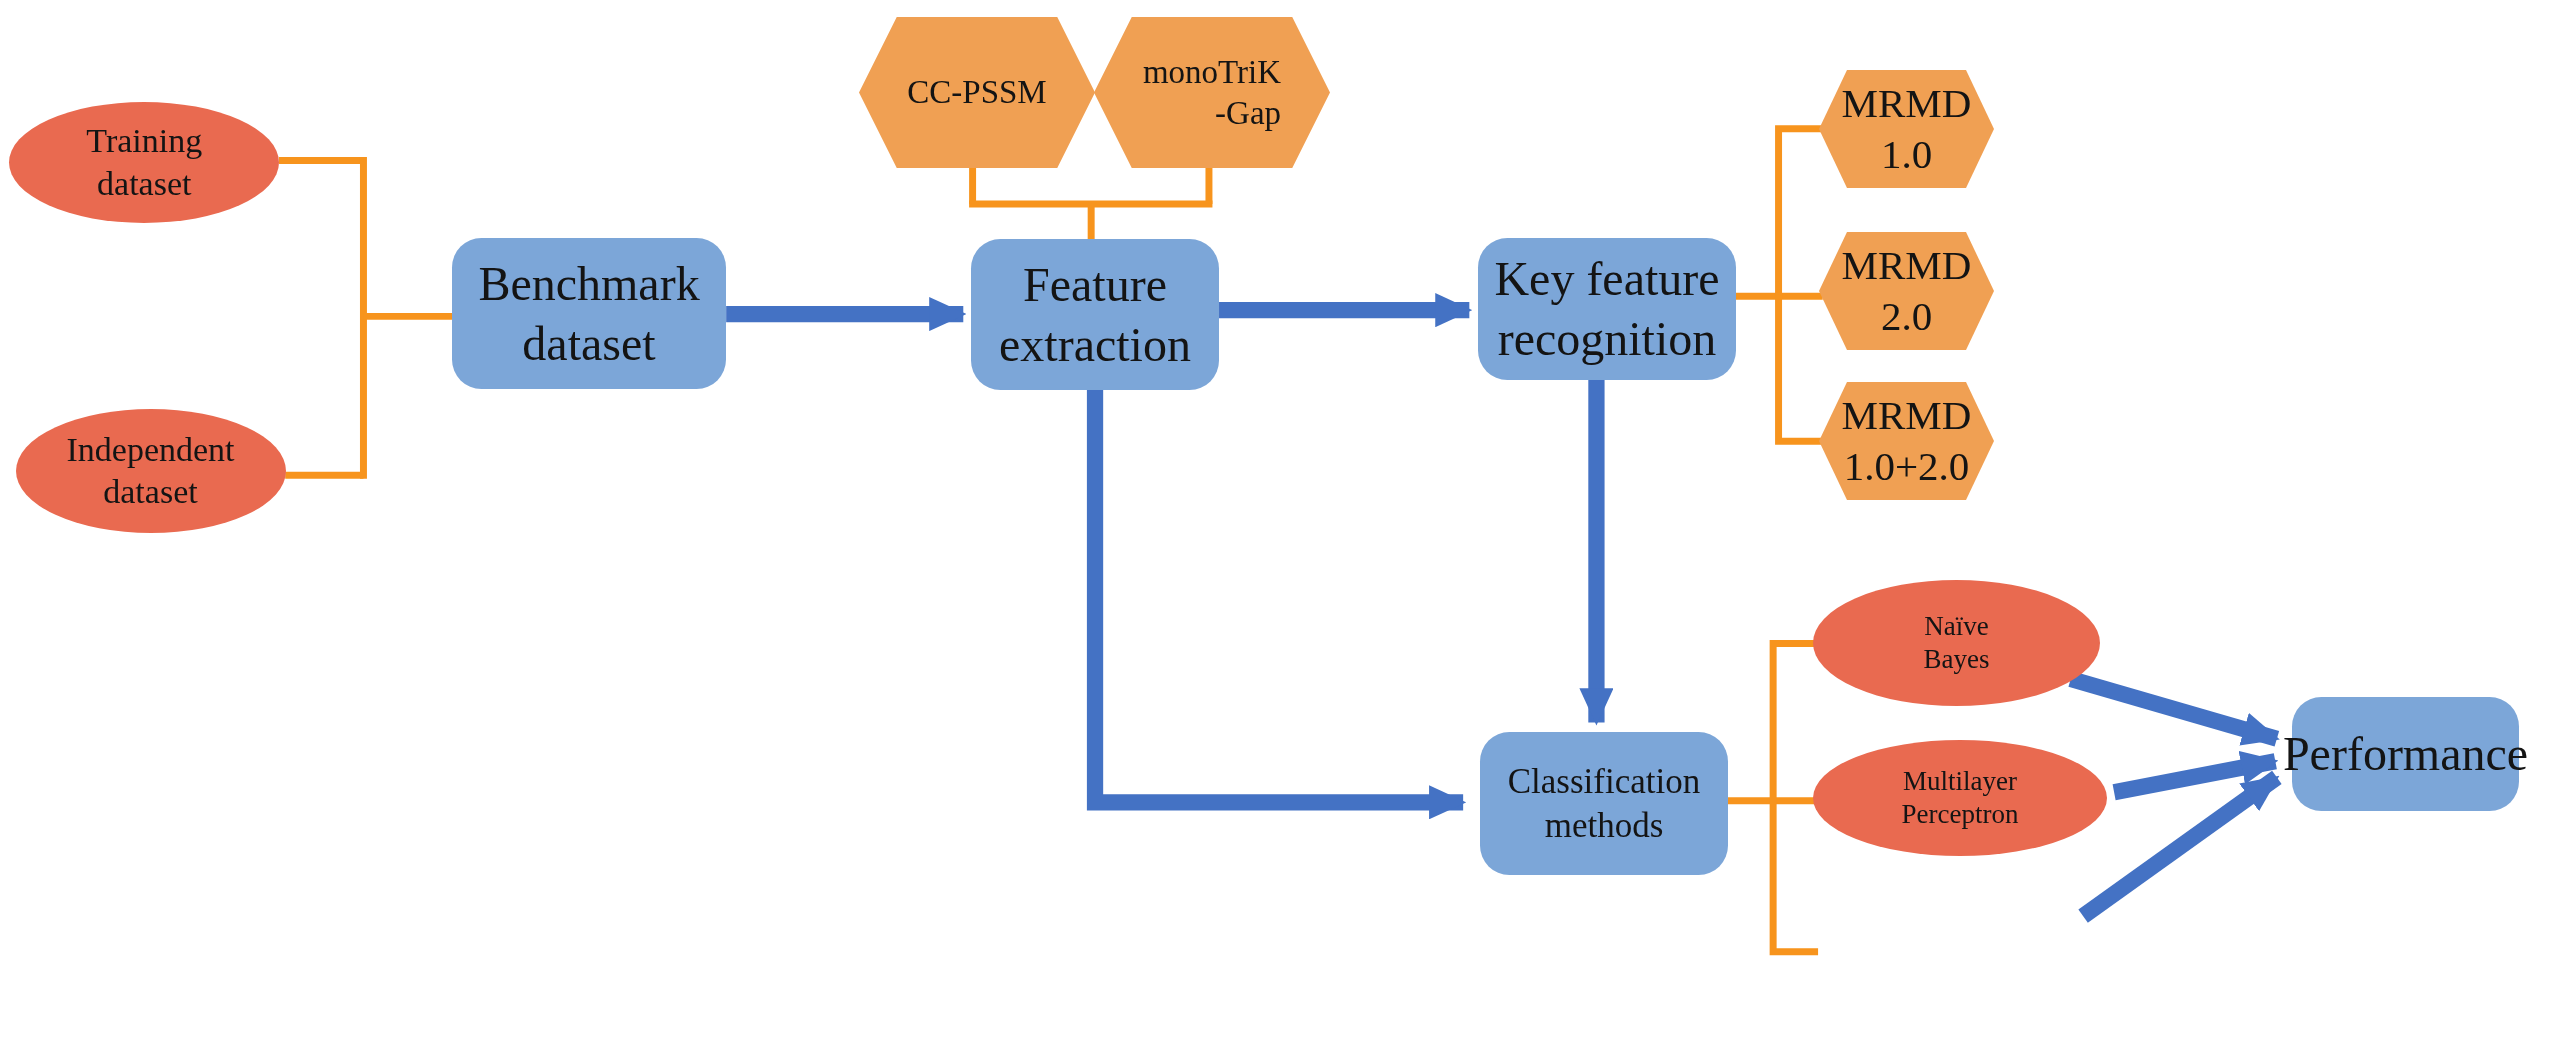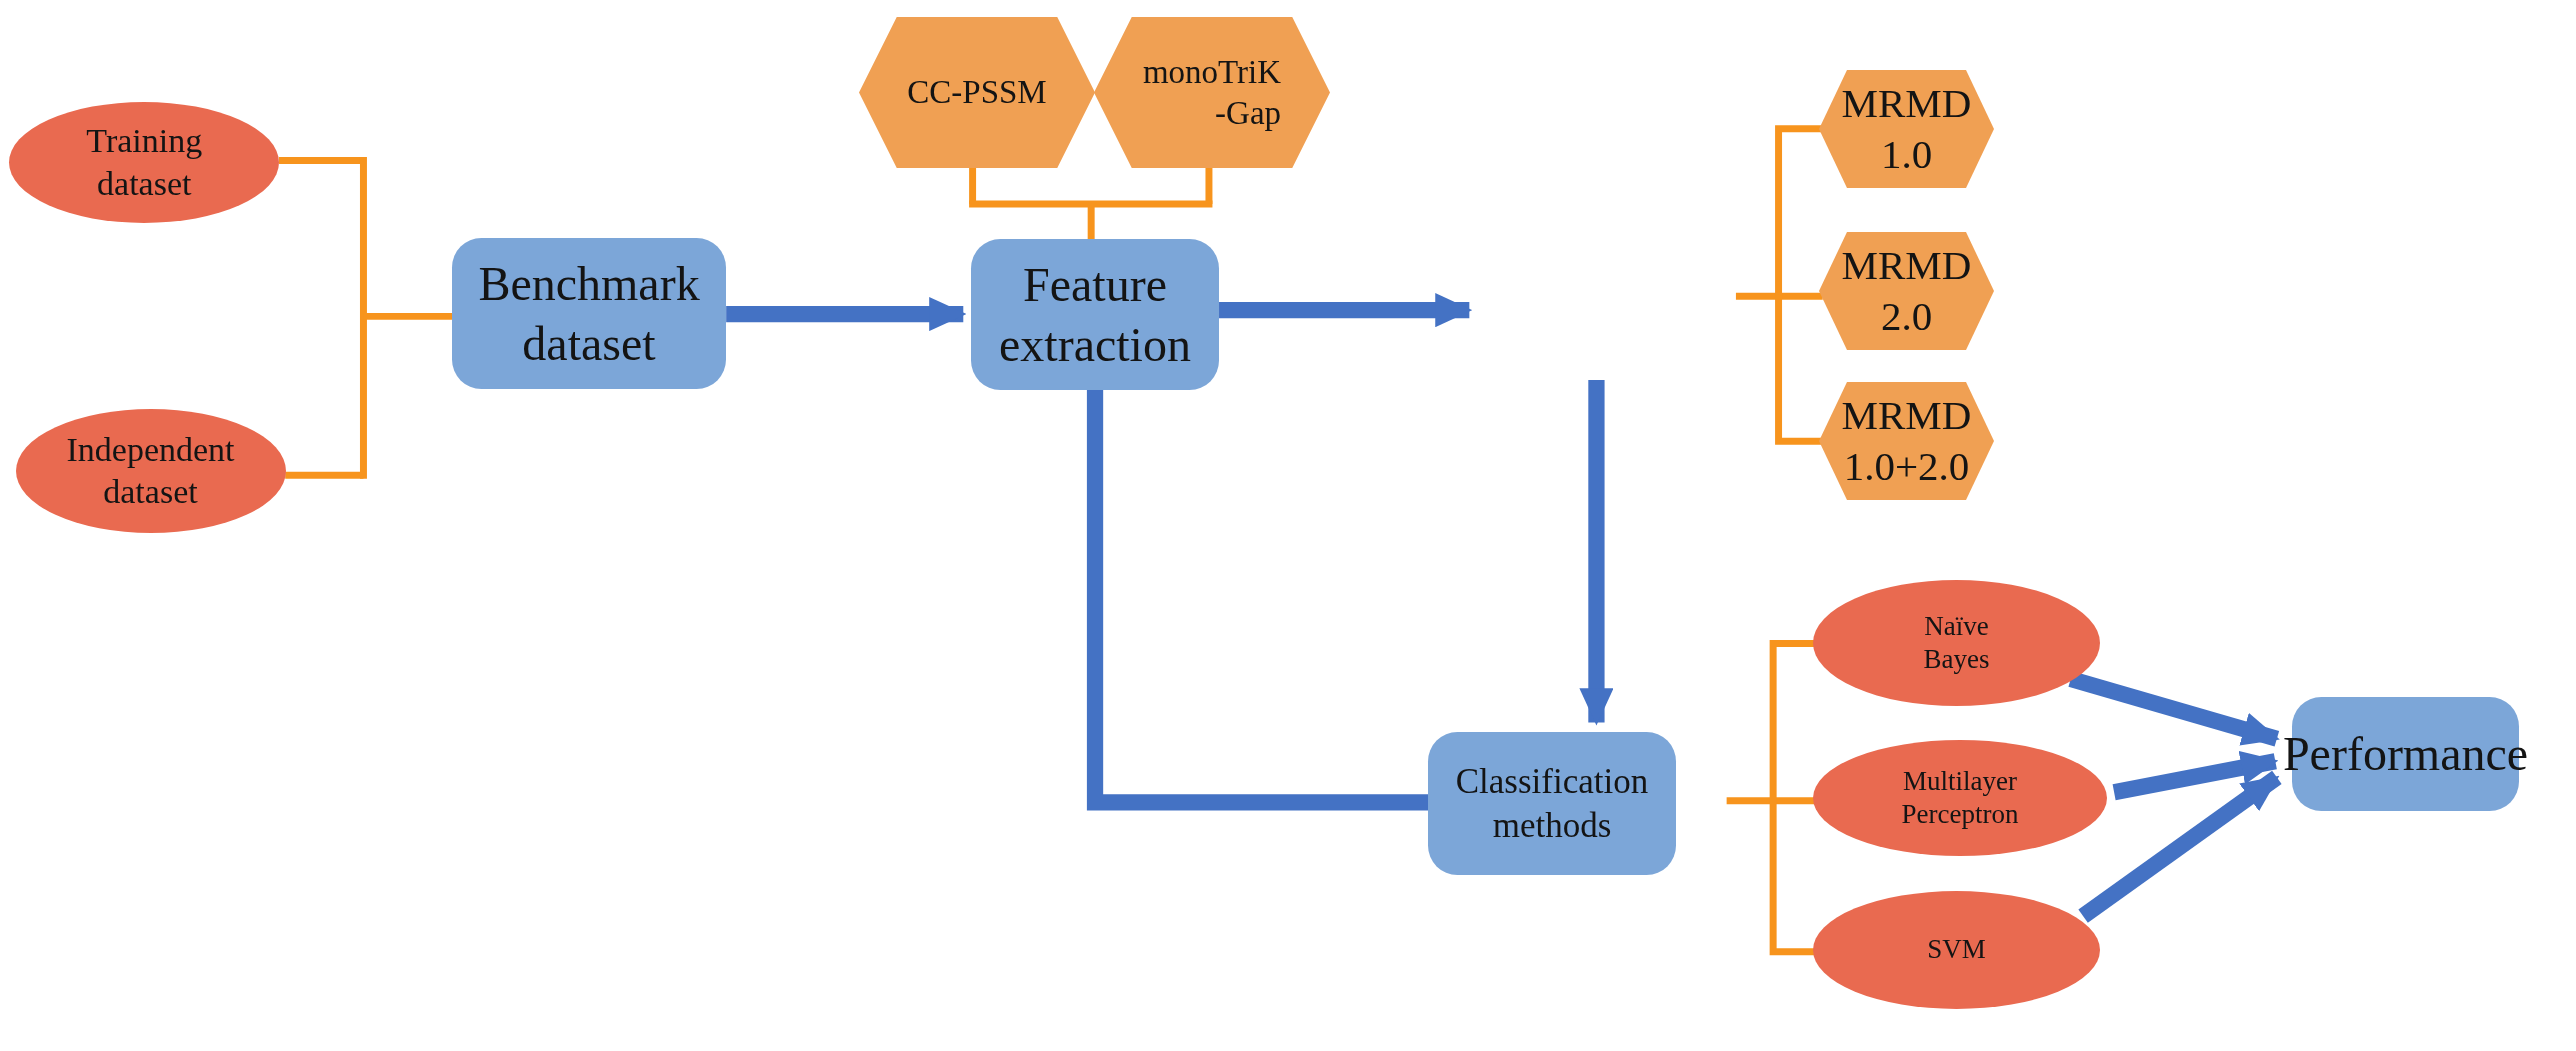--- a/index.html
+++ b/index.html
@@ -105,53 +105,54 @@
   <div class="node hex" style="left:1094px;top:17px;width:236px;height:151px;text-align:right;">
     <span>monoTriK
 -Gap</span>
   </div>
 
   <div class="node rect" style="left:971px;top:239px;width:248px;height:151px;">
     <span>Feature
 extraction</span>
   </div>
 
+  <div class="node rect" style="left:1478px;top:238px;width:258px;height:142px;">
+    <span>Key feature
+recognition</span>
+  </div>
 
   <div class="node hex hex-sm" style="left:1819px;top:70px;width:175px;height:118px;">
     <span>MRMD
 1.0</span>
   </div>
 
   <div class="node hex hex-sm" style="left:1819px;top:232px;width:175px;height:118px;">
     <span>MRMD
 2.0</span>
   </div>
 
   <div class="node hex hex-sm" style="left:1819px;top:382px;width:175px;height:118px;">
     <span>MRMD
 1.0+2.0</span>
   </div>
 
-  <div class="node rect rect-sm" style="left:1428px;top:732px;width:248px;height:143px;">
+  <div class="node rect rect-sm" style="left:1480px;top:732px;width:248px;height:143px;">
     <span>Classification
 methods</span>
   </div>
 
   <div class="node ellipse ellipse-sm" style="left:1813px;top:580px;width:287px;height:126px;">
     <span>Naïve
 Bayes</span>
   </div>
 
   <div class="node ellipse ellipse-sm" style="left:1813px;top:740px;width:294px;height:116px;">
     <span>Multilayer
 Perceptron</span>
   </div>
 
-  <div class="node ellipse ellipse-sm" style="left:1813px;top:891px;width:287px;height:118px;">
-    <span>SVM</span>
-  </div>
 
   <div class="node rect" style="left:2292px;top:697px;width:227px;height:114px;">
     <span>Performance</span>
   </div>
 
 </div>
 
 
 </body></html>

